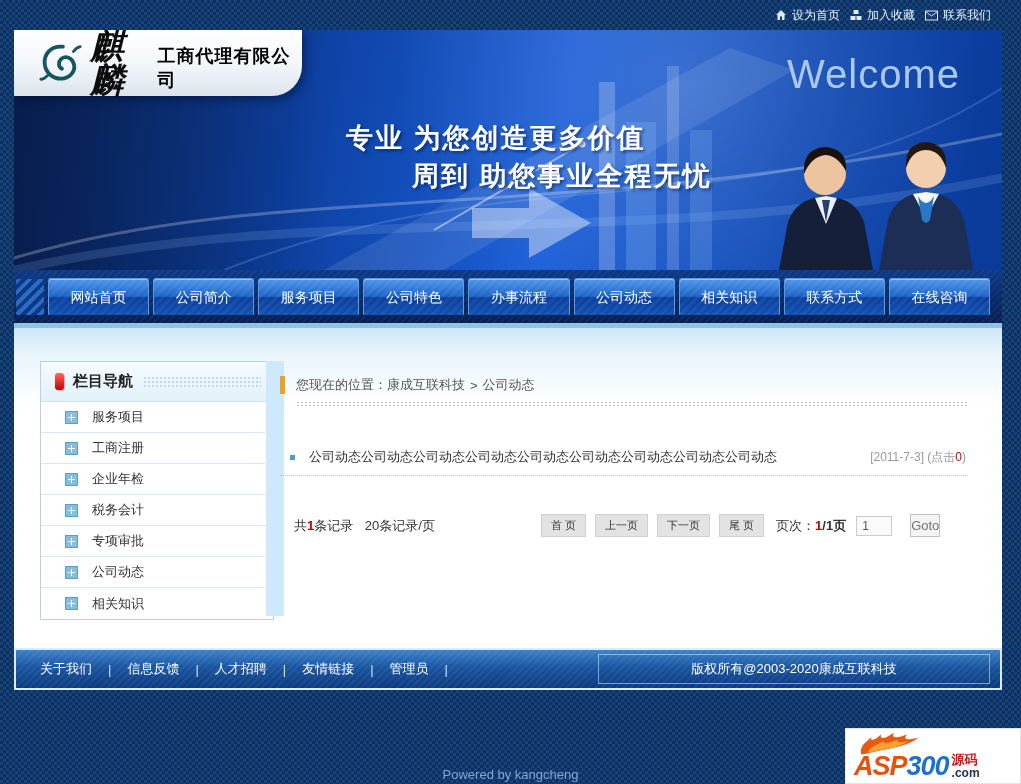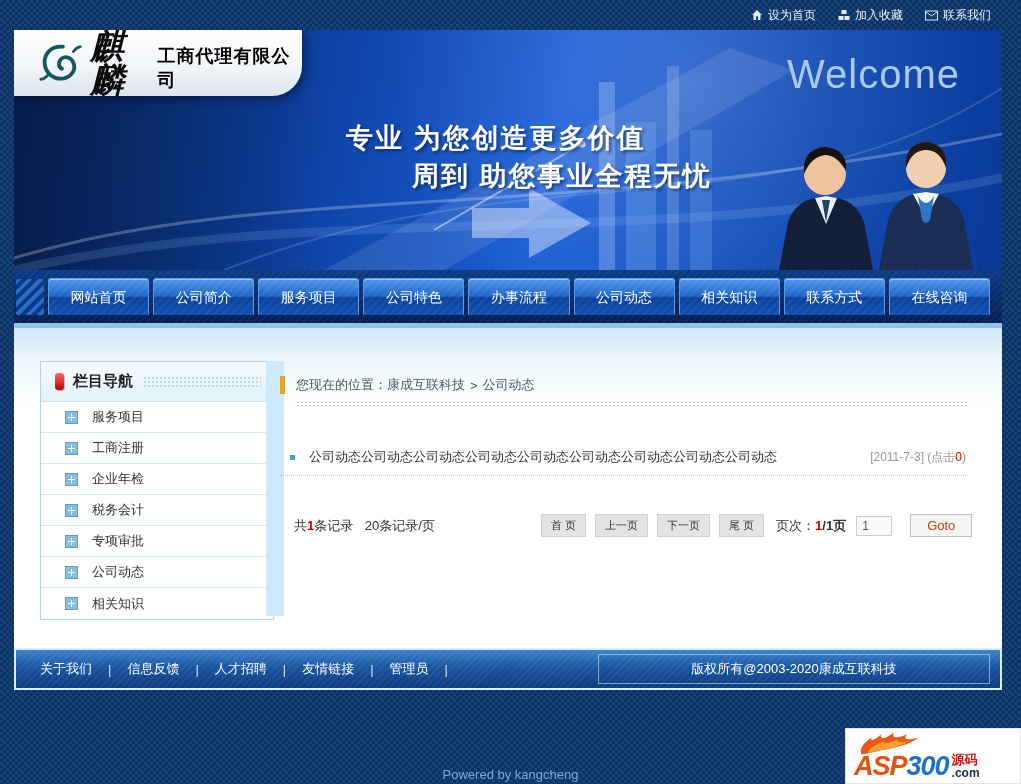--- a/index.html
+++ b/index.html
@@ -12,21 +12,21 @@
       linear-gradient(45deg, rgba(0,0,0,.28) 25%, transparent 25%, transparent 75%, rgba(0,0,0,.28) 75%),
       linear-gradient(45deg, rgba(0,0,0,.28) 25%, transparent 25%, transparent 75%, rgba(0,0,0,.28) 75%);
     background-size:6px 6px;
     background-position:0 0,3px 3px;
   }
 
   
   .topbar {
     position:absolute; top:0; left:0; right:0; height:30px;
     display:flex; justify-content:flex-end; align-items:center;
-    gap:22px; padding-right:30px;
+    gap:10px; padding-right:30px;
     color:#e9f2fc; font-size:12px;
   }
   .toplink { display:flex; align-items:center; gap:5px; cursor:pointer; color:#e9f2fc; text-decoration:none; }
   .toplink svg { display:block; }
 
   
   .container { position:absolute; left:14px; top:30px; width:988px; }
 
   
   .banner {
@@ -149,21 +149,21 @@
   .pg-btns { display:flex; gap:9px; margin-left:106px; }
   .pg-btn {
     background:#e3e3e3; border:1px solid #d0d0d0; color:#333;
     font-size:11px; padding:3px 9px; cursor:pointer; white-space:nowrap;
   }
   .pg-ind { margin-left:12px; white-space:nowrap; }
   .pg-ind b { font-weight:bold; }
   .pg-input { width:36px; height:20px; border:1px solid #ccc; background:#fafafa;
     font-size:12px; color:#555; padding-left:5px; margin-left:10px; }
   .goto-btn { margin-left:18px; background:#f4f4f4; border:1px solid #c0c0c0;
-    color:#c2410c; font-size:13px; padding:3px 16px; cursor:pointer; }
+    color:#737373; font-size:13px; padding:3px 0; cursor:pointer; }
 
   
   .footer {
     height:42px; display:flex; align-items:center;
     padding:0 10px 0 24px; color:#fff; font-size:13px;
     border:2px solid #d9edfb;
     background:
       repeating-linear-gradient(135deg, rgba(255,255,255,.05) 0 2px, transparent 2px 5px),
       linear-gradient(180deg,#3b82cc 0%,#1a55a0 45%,#0d3a7e 100%);
   }

